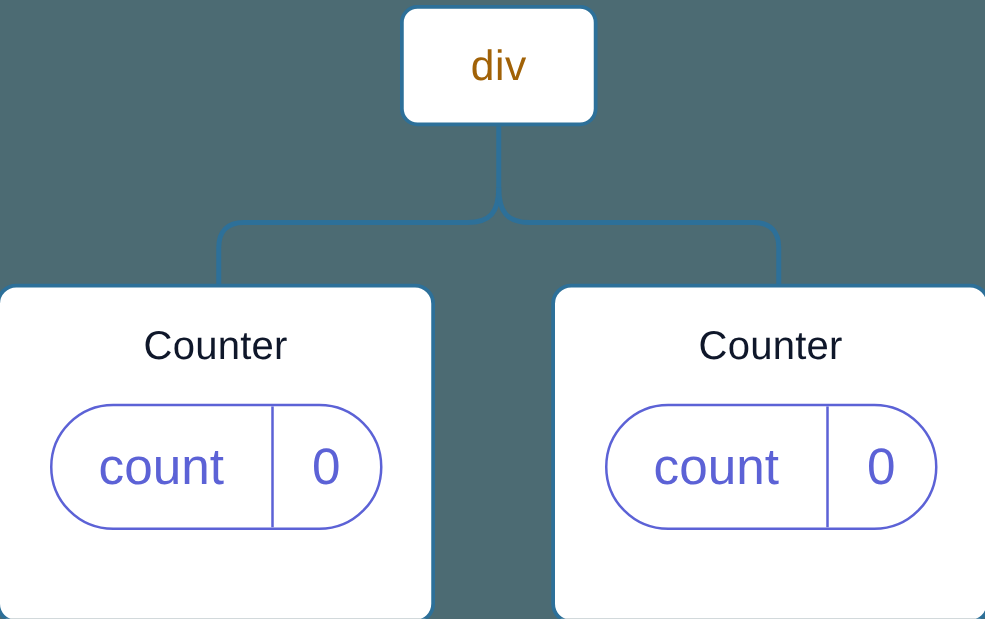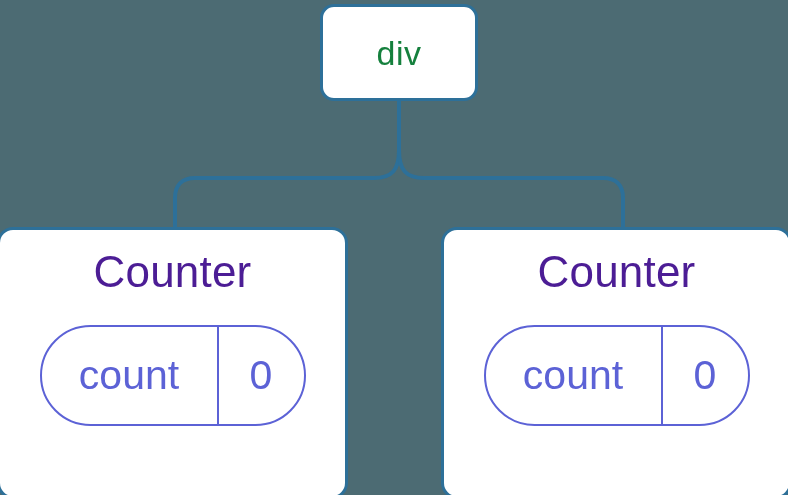--- a/index.html
+++ b/index.html
@@ -45,41 +45,41 @@
     left: 320px;
     top: 4px;
     width: 158px;
     height: 97px;
     display: flex;
     align-items: center;
     justify-content: center;
   }
   #node-div .node-title {
     font-size: 34px;
-    color: #15803d;
+    color: #a16207;
     letter-spacing: 0.5px;
     line-height: 1;
   }
 
   
   .component-node {
     top: 227px;
     height: 272px;
     border-radius: 16px;
     display: flex;
     flex-direction: column;
     align-items: center;
   }
   #node-counter-left  { left: -3px;  width: 351px; }
   #node-counter-right { left: 441px; width: 351px; }
 
   .component-title {
-    margin-top: 20px;
-    font-size: 44px;
-    color: #4c1d95;
+    margin-top: 30px;
+    font-size: 32px;
+    color: #0f172a;
     line-height: 1;
     letter-spacing: 0.2px;
   }
 
   
   .state-pill {
     margin-top: 31px;
     height: 101px;
     width: 266px;
     border: 2px solid #5c62d6;

